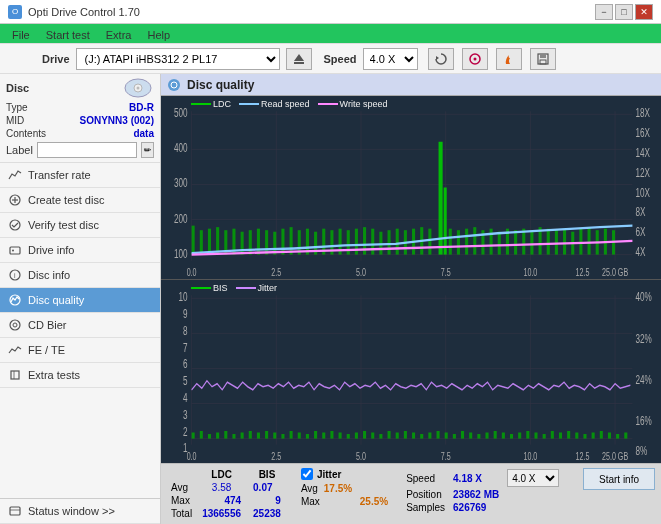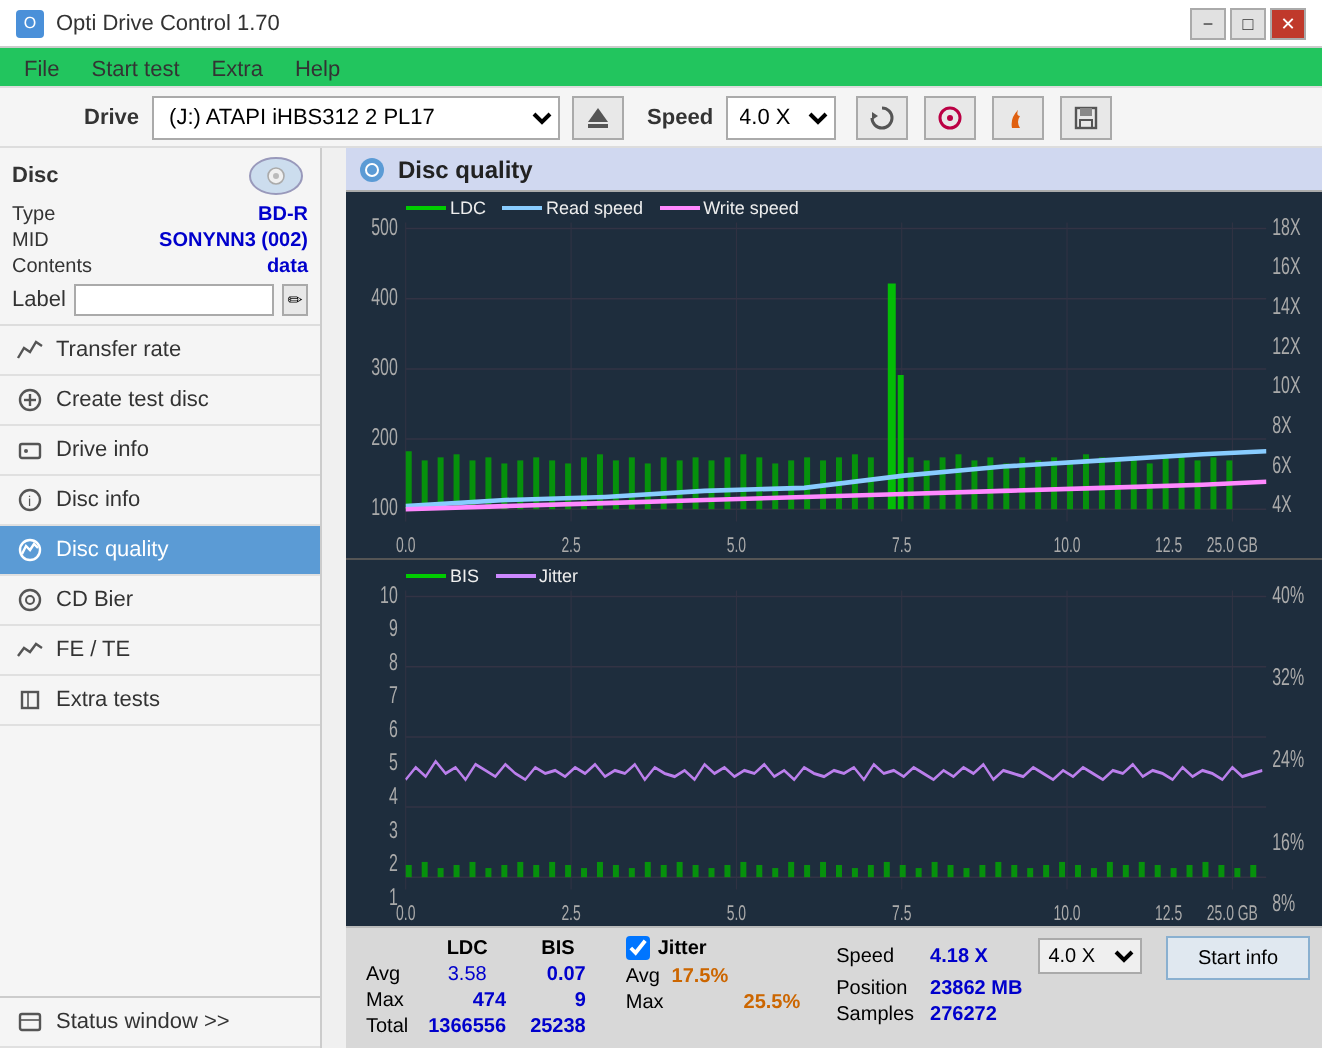--- a/index.html
+++ b/index.html
@@ -21,21 +21,21 @@
     
     .drive-bar { background: #f5f5f5; display: flex; align-items: center; padding: 3px 6px; border-bottom: 1px solid #ddd; height: 30px; gap: 6px; }
     .drive-label { font-size: 11px; font-weight: bold; color: #333; padding-left: 36px; }
     .drive-select { height: 22px; font-size: 11px; width: 204px; border: 1px solid #aaa; background: white; padding: 0 4px; }
     .drive-btn { height: 22px; width: 26px; border: 1px solid #aaa; background: #e8e8e8; cursor: pointer; display: flex; align-items: center; justify-content: center; }
     .speed-label { font-size: 11px; font-weight: bold; color: #333; margin-left: 6px; }
     .speed-select { height: 22px; font-size: 11px; width: 55px; border: 1px solid #aaa; background: white; padding: 0 2px; }
     .drive-icon-btn { height: 22px; width: 26px; border: 1px solid #aaa; background: #e8e8e8; cursor: pointer; display: flex; align-items: center; justify-content: center; margin-left: 2px; }
     
     
-    .main { display: flex; height: calc(524px - 74px); gap: 12px; }
+    .main { display: flex; height: calc(524px - 74px); }
     
     
     .sidebar { width: 161px; min-width: 161px; background: #f5f5f5; border-right: 1px solid #ccc; display: flex; flex-direction: column; }
     
     .disc-section { padding: 4px 6px; border-bottom: 1px solid #ddd; }
     .disc-header { display: flex; align-items: center; justify-content: space-between; margin-bottom: 4px; }
     .disc-title { font-size: 11px; font-weight: bold; color: #333; }
     .disc-row { display: flex; justify-content: space-between; font-size: 10px; margin-bottom: 2px; }
     .disc-key { color: #333; }
     .disc-val { color: #0000cc; font-weight: bold; }
@@ -172,20 +172,27 @@
         </svg>
       <span>Transfer rate</span>
     </div>
     <div class="nav-item">
       <svg class="nav-icon" viewBox="0 0 14 14">
           <circle cx="7" cy="7" r="5" fill="none" stroke="#555" stroke-width="1.2"></circle>
           <line x1="7" y1="4" x2="7" y2="10" stroke="#555" stroke-width="1.2"></line>
           <line x1="4" y1="7" x2="10" y2="7" stroke="#555" stroke-width="1.2"></line>
         </svg>
       <span>Create test disc</span>
+    </div>
+    <div class="nav-item">
+      <svg class="nav-icon" viewBox="0 0 14 14">
+          <circle cx="7" cy="7" r="5" fill="none" stroke="#555" stroke-width="1.2"></circle>
+          <polyline points="4,7 6,9 10,5" fill="none" stroke="#555" stroke-width="1.2"></polyline>
+        </svg>
+      <span>Verify test disc</span>
     </div>
     <div class="nav-item">
       <svg class="nav-icon" viewBox="0 0 14 14">
           <rect x="2" y="4" width="10" height="7" rx="1" fill="none" stroke="#555" stroke-width="1.2"></rect>
           <circle cx="5" cy="7.5" r="1" fill="#555"></circle>
         </svg>
       <span>Drive info</span>
     </div>
     <div class="nav-item">
       <svg class="nav-icon" viewBox="0 0 14 14">
@@ -481,21 +488,21 @@
         <table style="border-collapse:collapse;">
           <tbody>
               <tr>
             <td style="padding:1px 4px;"></td>
             <td style="padding:1px 6px;font-weight:bold;text-align:center;">LDC</td>
             <td style="padding:1px 6px;font-weight:bold;text-align:center;">BIS</td>
           </tr>
           <tr>
             <td style="padding:1px 4px;">Avg</td>
             <td style="padding:1px 6px;color:#0000cc;font-weight:normal;text-align:center;">3.58</td>
-            <td style="padding:1px 6px;color:#0000cc;font-weight:bold;text-align:right;">0.07</td>
+            <td style="padding:1px 6px;color:#0000cc;font-weight:bold;">0.07</td>
           </tr>
           <tr>
             <td style="padding:1px 4px;">Max</td>
             <td style="padding:1px 6px;color:#0000cc;font-weight:bold;text-align:right;">474</td>
             <td style="padding:1px 6px;color:#0000cc;font-weight:bold;text-align:right;">9</td>
           </tr>
           <tr>
             <td style="padding:1px 4px;">Total</td>
             <td style="padding:1px 6px;color:#0000cc;font-weight:bold;text-align:right;">1366556</td>
             <td style="padding:1px 6px;color:#0000cc;font-weight:bold;text-align:right;">25238</td>
@@ -533,21 +540,21 @@
               </select>
             </td>
           </tr>
           <tr>
             <td style="padding:1px 4px;">Position</td>
             <td style="padding:1px 4px;color:#0000cc;font-weight:bold;">23862 MB</td>
             <td></td>
           </tr>
           <tr>
             <td style="padding:1px 4px;">Samples</td>
-            <td style="padding:1px 4px;color:#0000cc;font-weight:bold;">276272</td>
+            <td style="padding:1px 4px;color:#0000cc;font-weight:bold;">626769</td>
             <td></td>
           </tr>
         </tbody>
           </table>
       </div>
 
       <div style="margin-left:auto;display:flex;flex-direction:column;gap:4px;">
         <button class="start-btn">Start info</button>
       </div>
     </div>

